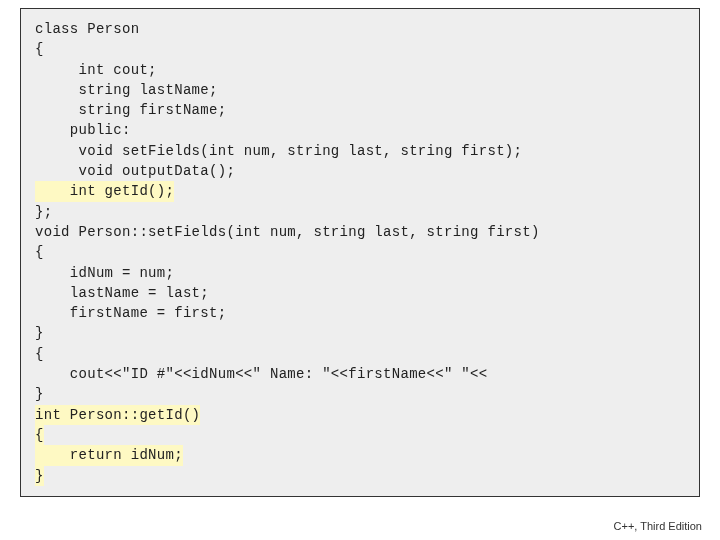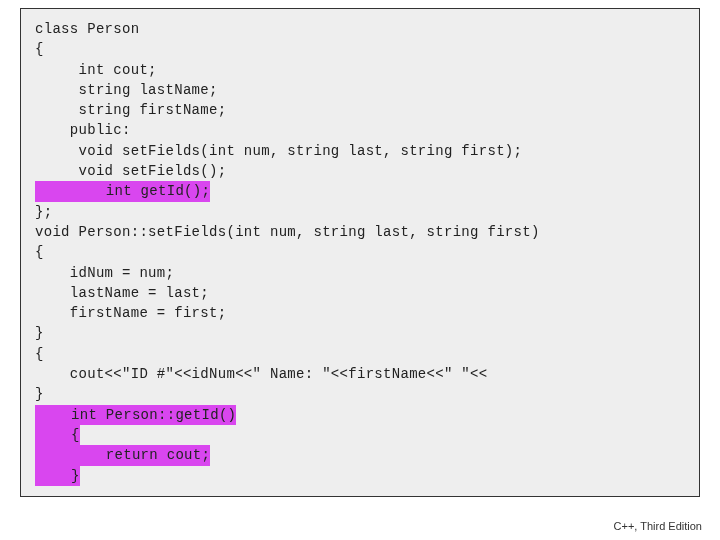--- a/index.html
+++ b/index.html
@@ -18,23 +18,22 @@
     padding: 10px 14px 10px 14px;
     font-size: 14px;
     line-height: 1.45;
     color: #222;
     letter-spacing: 0.3px;
   }
   .code-line {
     white-space: pre;
   }
   .hl {
-    background: #d946ef;
+    background: #fef9c3;
     display: inline-block;
-    padding-left: 36px;
   }
   .footer-frag {
     position: absolute;
     right: 18px;
     bottom: 8px;
     font-family: Arial, sans-serif;
     font-size: 11px;
     color: #333;
   }
 </style>
@@ -42,31 +41,31 @@
 <body>
 
 <div class="code-box">
 <div class="code-line">class Person</div>
 <div class="code-line">{</div>
 <div class="code-line">     int cout;</div>
 <div class="code-line">     string lastName;</div>
 <div class="code-line">     string firstName;</div>
 <div class="code-line">    public:</div>
 <div class="code-line">     void setFields(int num, string last, string first);</div>
-<div class="code-line">     void setFields();</div>
+<div class="code-line">     void outputData();</div>
 <div class="code-line"><span class="hl">    int getId();</span></div>
 <div class="code-line">};</div>
 <div class="code-line">void Person::setFields(int num, string last, string first)</div>
 <div class="code-line">{</div>
 <div class="code-line">    idNum = num;</div>
 <div class="code-line">    lastName = last;</div>
 <div class="code-line">    firstName = first;</div>
 <div class="code-line">}</div>
 <div class="code-line">{</div>
 <div class="code-line">    cout&lt;&lt;"ID #"&lt;&lt;idNum&lt;&lt;" Name: "&lt;&lt;firstName&lt;&lt;" "&lt;&lt;</div>
 <div class="code-line">}</div>
 <div class="code-line"><span class="hl">int Person::getId()</span></div>
 <div class="code-line"><span class="hl">{</span></div>
-<div class="code-line"><span class="hl">    return cout;</span></div>
+<div class="code-line"><span class="hl">    return idNum;</span></div>
 <div class="code-line"><span class="hl">}</span></div>
 </div>
 
 <div class="footer-frag">C++, Third Edition</div>
 
 </body></html>

